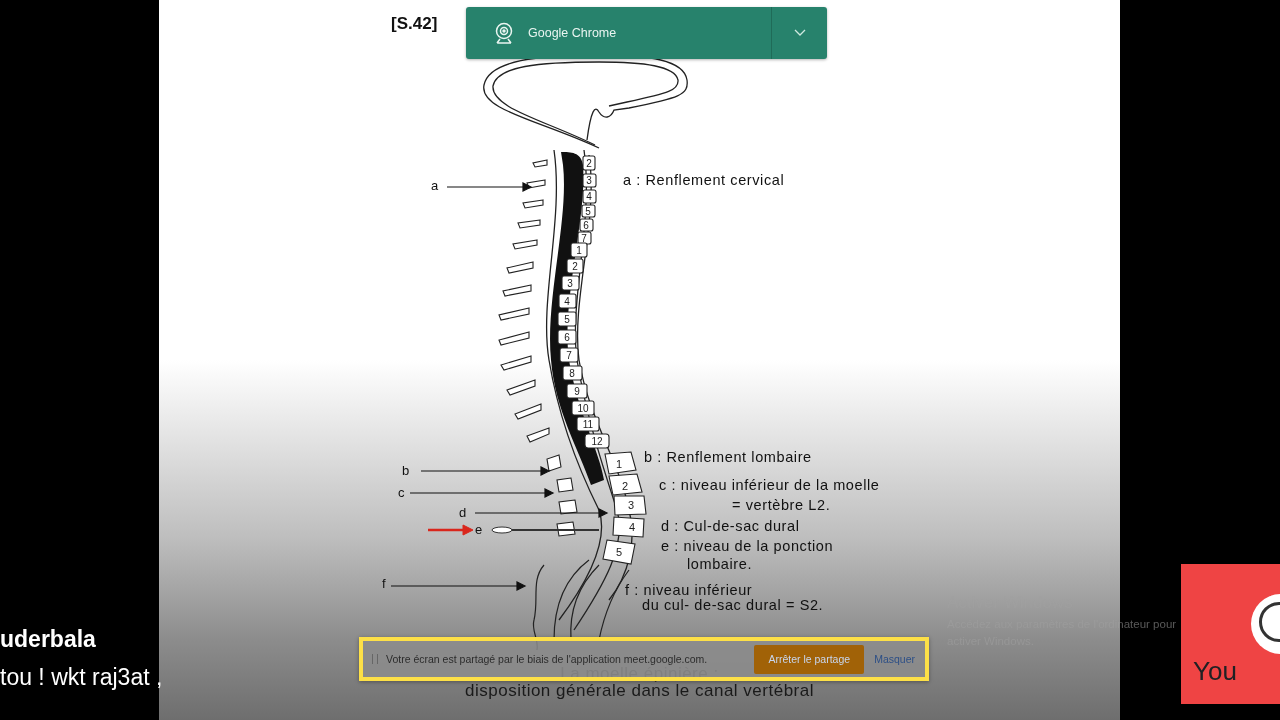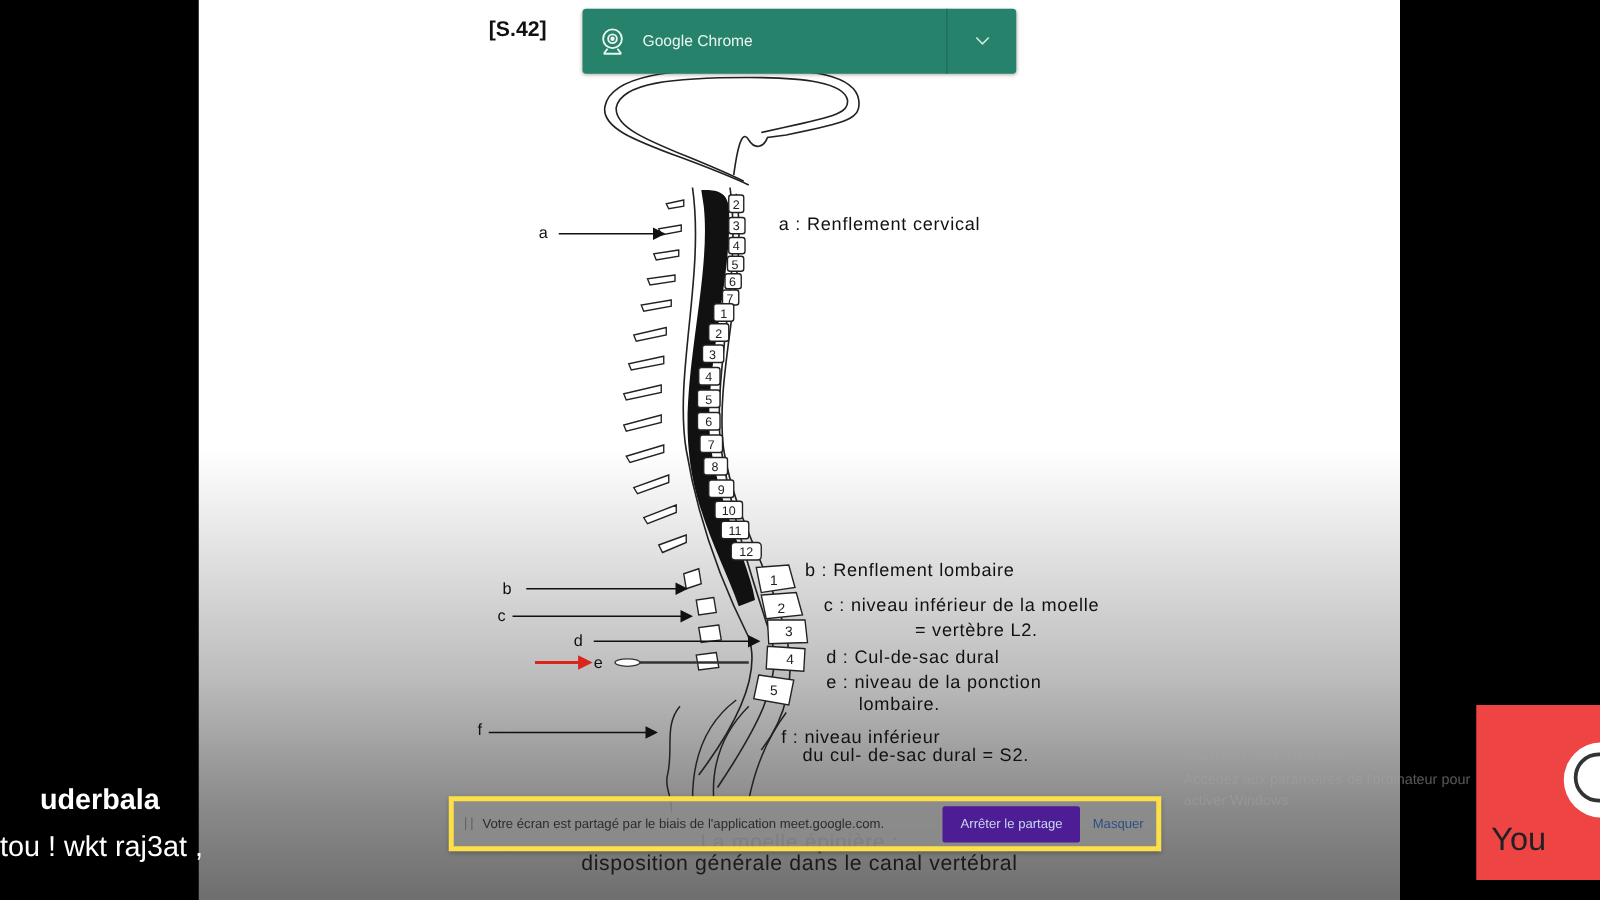--- a/index.html
+++ b/index.html
@@ -18,47 +18,47 @@
   .diagram { position:absolute; left:0; top:0; width:961px; height:720px; }
   .label { position:absolute; font-size:14.5px; color:#111; letter-spacing:0.6px; white-space:nowrap;text-align:right; }
   .letter { position:absolute; font-size:13px; color:#111; }
   .caption {
     position:absolute; left:0; width:961px; text-align:center; font-size:17px; color:#1a1a1a; letter-spacing:0.5px;
   }
   
   .notif {
     position:absolute; left:466px; top:7px; width:347px; height:52px;
     background:#27826c; border-radius:3px; color:#eaf5f1;
-    display:flex; align-items:center; box-shadow:0 1px 3px rgba(0,0,0,0.3);
+    display:flex; align-items:center; box-shadow:0 1px 3px rgba(0,0,0,0.3);padding-left:14px;
   }
   .notif .cam { width:48px; display:flex; justify-content:center; align-items:center; }
   .notif .text { flex:1; font-size:12.5px; line-height:17px; }
   .notif .sep { width:1px; height:52px; background:#1f6b58; }
   .notif .chev { width:55px; display:flex; justify-content:center; align-items:center; color:#cfe9e0; font-size:11px; }
   
   .sharebar {
     position:absolute; left:359px; top:637px; width:562px; height:36px;
     background:rgba(140,140,140,0.85); border:4px solid #fde047;
     box-shadow:0 1px 4px rgba(0,0,0,0.35); display:flex; align-items:center;
     font-size:10.5px; color:#2c2c2c;
   }
   .sharebar .grip { margin-left:9px; width:6px; height:10px; border-left:1px solid #666; border-right:1px solid #666; box-sizing:border-box; }
   .sharebar .msg { margin-left:8px; flex:1; white-space:nowrap; }
   .sharebar .stop {
-    background:#4c1d95; color:#c8d6ee; font-size:10.5px; padding:0 14px; height:29px;
+    background:#a16207; color:#c8d6ee; font-size:10.5px; padding:0 14px; height:29px;
     display:flex; align-items:center; border-radius:2px; margin-right:10px;
   }
   .sharebar .hide { color:#2d4f86; margin-right:10px; font-size:10.5px; }
   
   .watermark { position:absolute; left:947px; top:593px; color:rgba(160,160,160,0.55); }
   .watermark .t1 { font-size:17px; }
   .watermark .t2 { font-size:11.5px; line-height:19px; margin-top:2px; }
   
   .chat { position:absolute; left:0; top:620px; color:#fff; font-size:23px; line-height:38px; white-space:nowrap; z-index:5; }
-  .chat .name { font-weight:bold;padding-left:32px; }
+  .chat .name { font-weight:bold; }
   
   .selftile {
     position:absolute; left:1181px; top:564px; width:99px; height:140px; background:#ef4444;
   }
   .selftile .you { position:absolute; left:12px; top:92px; font-size:26px; color:#202124; }
   .selftile .avatar {
     position:absolute; left:70px; top:30px; width:60px; height:60px; border-radius:50%;
     background:#fff;
   }
   .selftile .avatar::after {

